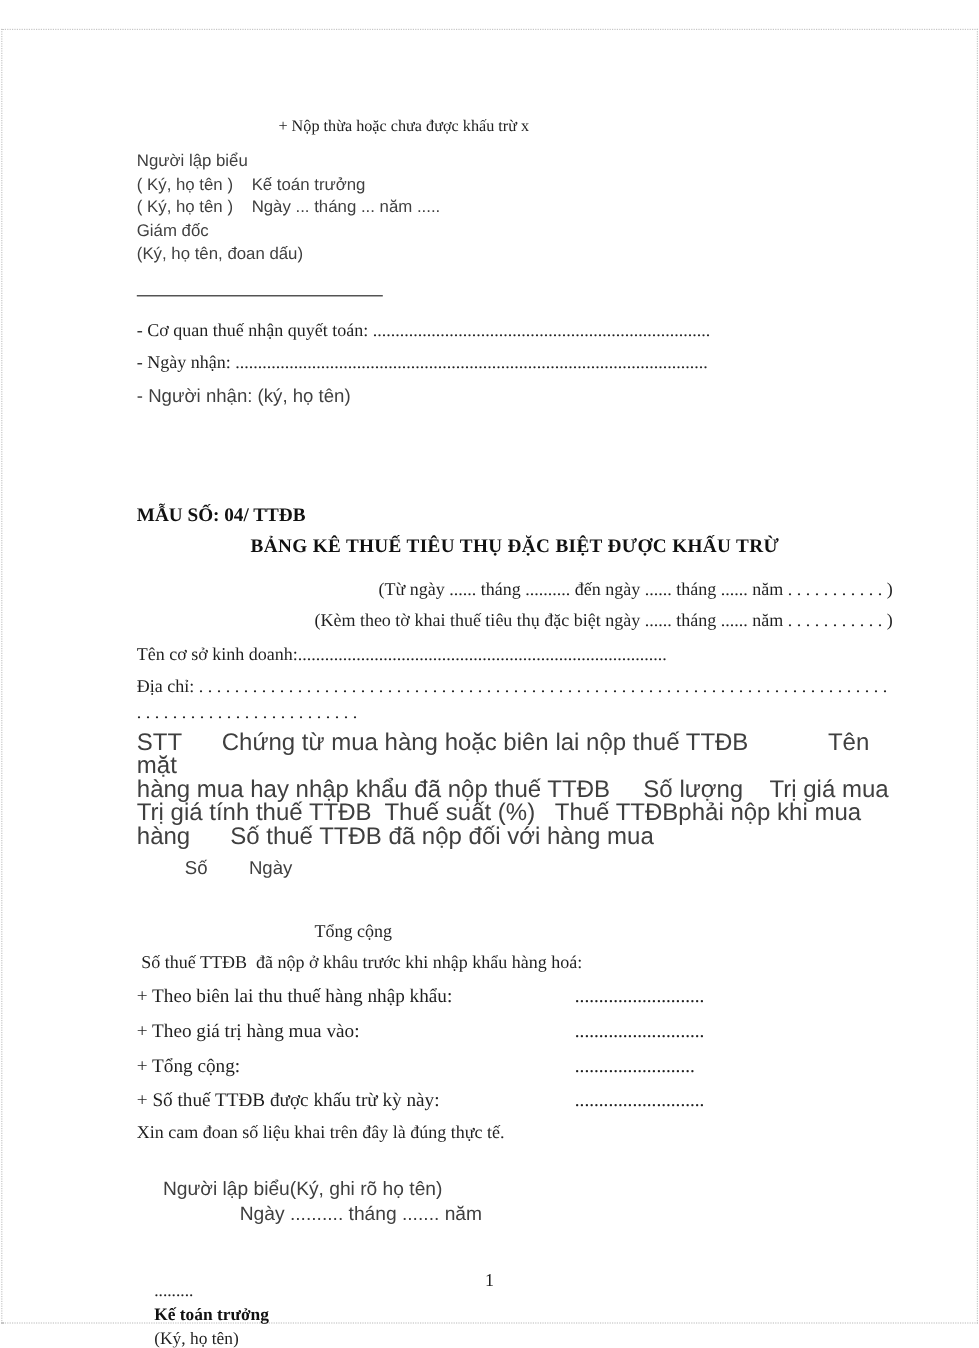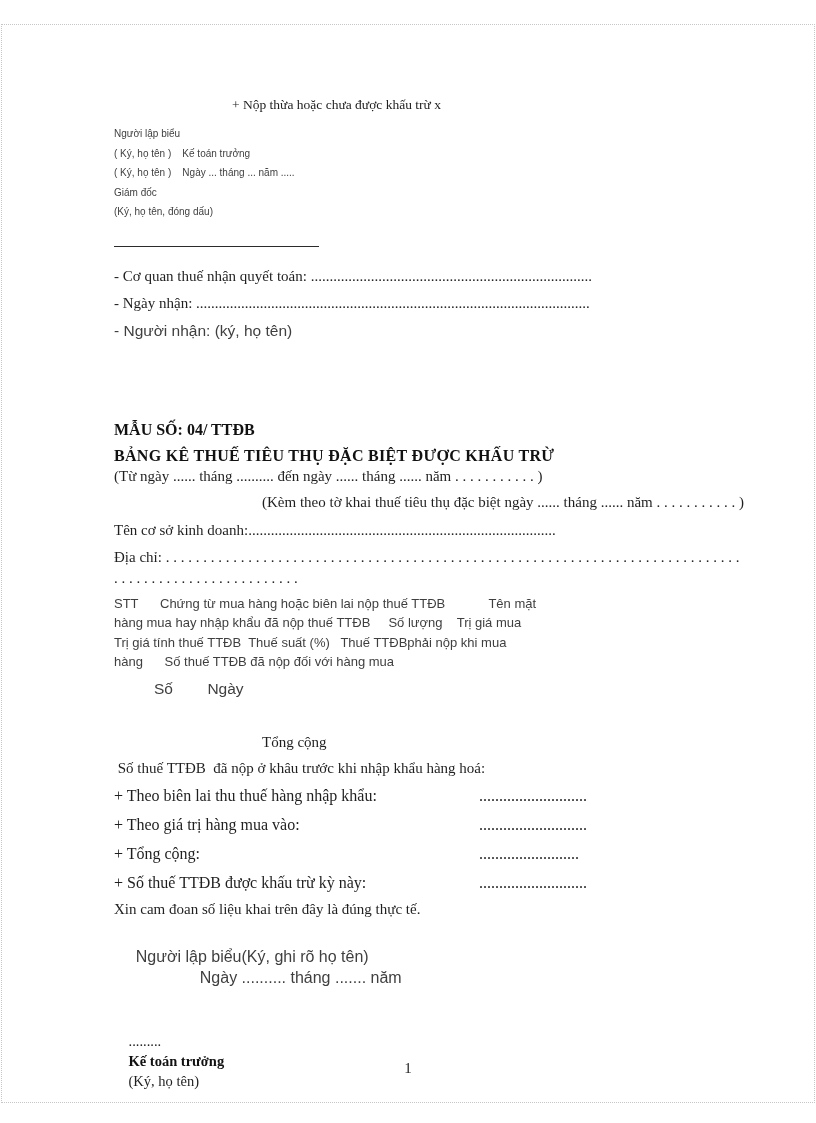--- a/index.html
+++ b/index.html
@@ -15,33 +15,33 @@
     position:absolute;left:1px;right:1px;top:24px;bottom:20px;
     border:1px dotted #c6c6c6;
     pointer-events:none;
   }
   .content{position:absolute;left:114px;top:95px;width:630px}
   p{margin:0;white-space:pre-wrap;line-height:20px;font-size:15px}
   .serif{font-family:"Liberation Serif",serif}
   .sans{font-family:"Liberation Sans",sans-serif;color:#3f3f3f}
   .note{font-size:13.5px;margin-left:118px;color:#222}
   .signers{margin-top:9px}
-  .signers p{font-size:10px;line-height:19.5px}
+  .signers p{font-size:14px;line-height:19.5px}
   .rule1{width:205px;border-top:1.5px solid #2b2b2b;margin-top:24px}
   .receipt{margin-top:16px}
   .receipt p{line-height:27px}
   .receipt .sans{line-height:27px;font-size:15.5px}
   .form-title1{margin-top:76px;text-align:left;font-weight:bold;font-size:16px;color:#111}
-  .form-title2{margin-top:6px;text-align:left;font-weight:bold;font-size:16px;letter-spacing:.3px;color:#111}
-  .sub1{margin-top:0;text-align:left}
+  .form-title2{margin-top:6px;text-align:center;font-weight:bold;font-size:16px;letter-spacing:.3px;color:#111}
+  .sub1{margin-top:16px;text-align:right}
   .sub2{margin-top:6px;text-align:right}
   .tenco{margin-top:8px}
   .diachi{margin-top:7px;line-height:21px}
   .stt{margin-top:5px}
-  .stt p{font-size:13px;line-height:19.5px}
+  .stt p{font-size:20px;line-height:19.5px}
   .songay{margin-top:7px;margin-left:40px;font-size:15.5px}
   .tongcong{margin-top:33px;margin-left:148px}
   .khautruoc{margin-top:6px}
   .dotline{position:relative;margin-top:9px;height:20px}
   .dotline .dots{position:absolute;left:365px;top:0}
   .camdoan{margin-top:5px}
   .sig-l1{margin-top:6px;font-size:16px;line-height:21px;margin-left:4px}
   .sig-l1 .right{margin-left:64px}
   .sig-l2{margin-top:2px;font-size:14.5px}
   .sig-l2 .bold{font-weight:bold;color:#111}
@@ -54,21 +54,21 @@
 
 <div class="content">
 
   <p class="serif note">+ Nộp thừa hoặc chưa được khấu trừ x</p>
 
   <div class="signers sans">
     <p>Người lập biểu</p>
     <p>( Ký, họ tên )    Kế toán trưởng</p>
     <p>( Ký, họ tên )    Ngày ... tháng ... năm .....</p>
     <p>Giám đốc</p>
-    <p>(Ký, họ tên, đóng dấu)</p>
+    <p>(Ký, họ tên, đoan dấu)</p>
   </div>
 
   <div class="rule1"></div>
 
   <div class="receipt">
     <p class="serif">- Cơ quan thuế nhận quyết toán: ...........................................................................</p>
     <p class="serif">- Ngày nhận: .........................................................................................................</p>
     <p class="sans">- Người nhận: (ký, họ tên)</p>
   </div>
 

